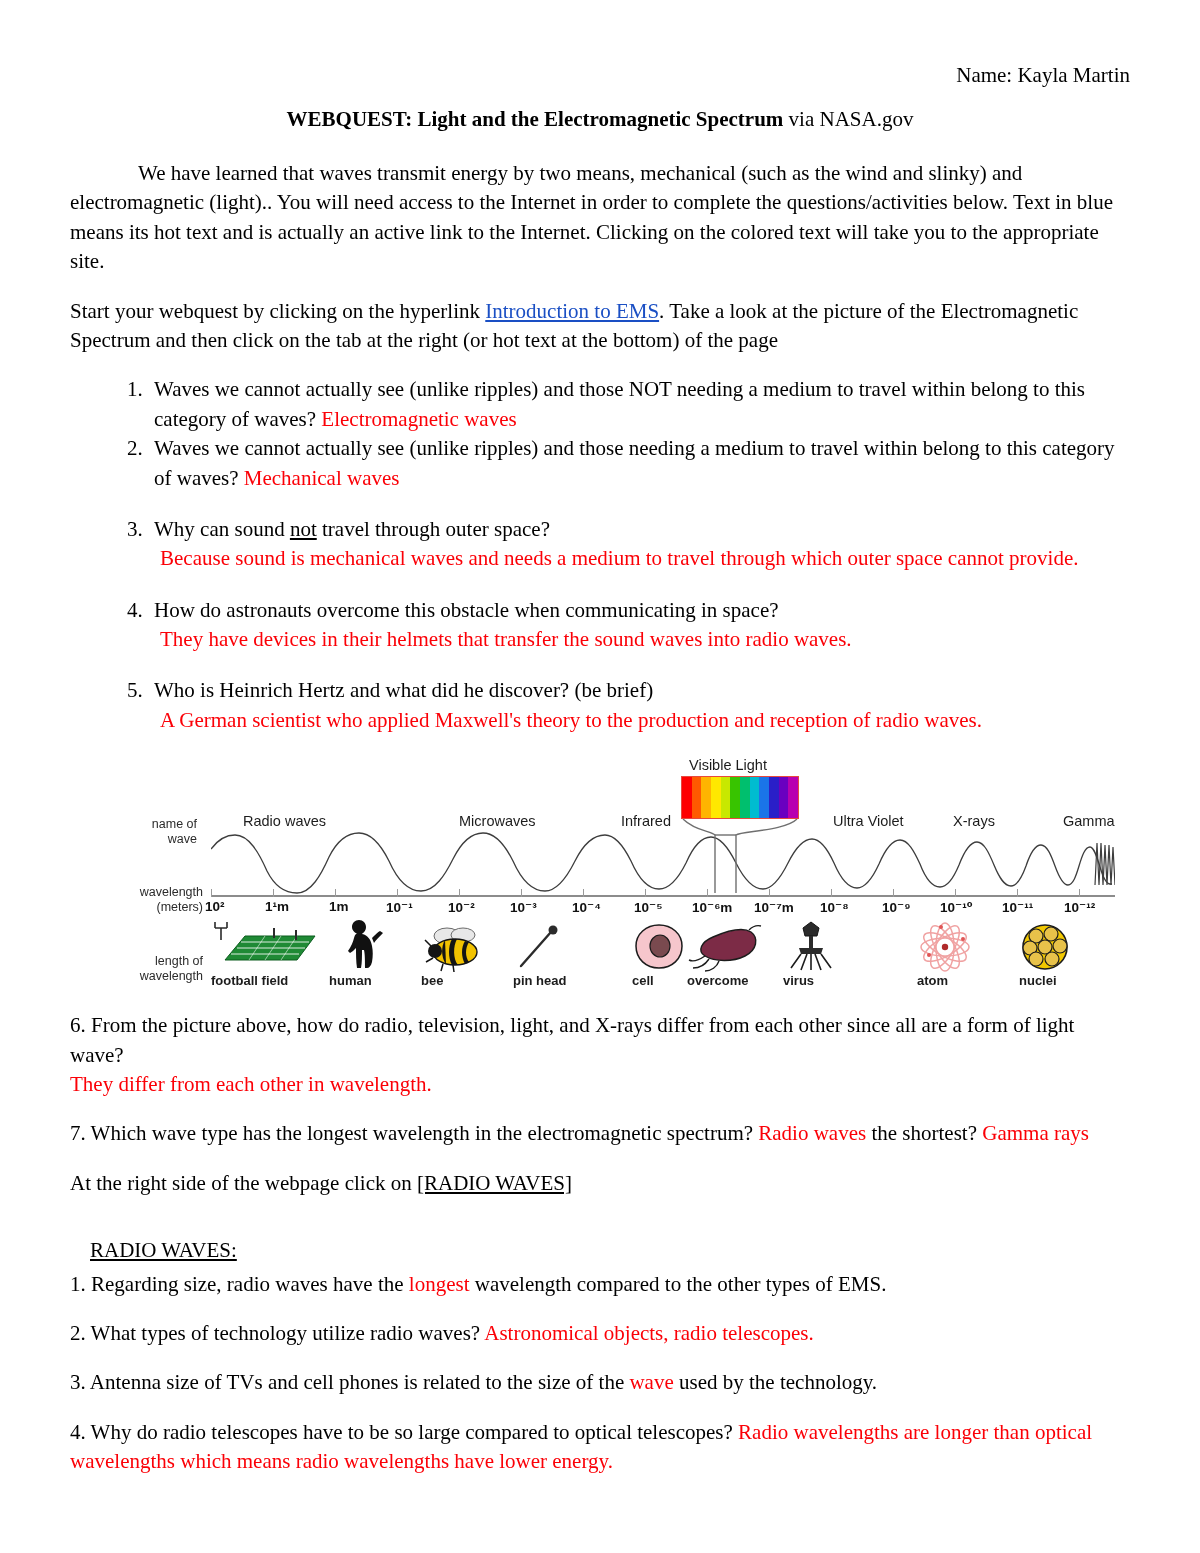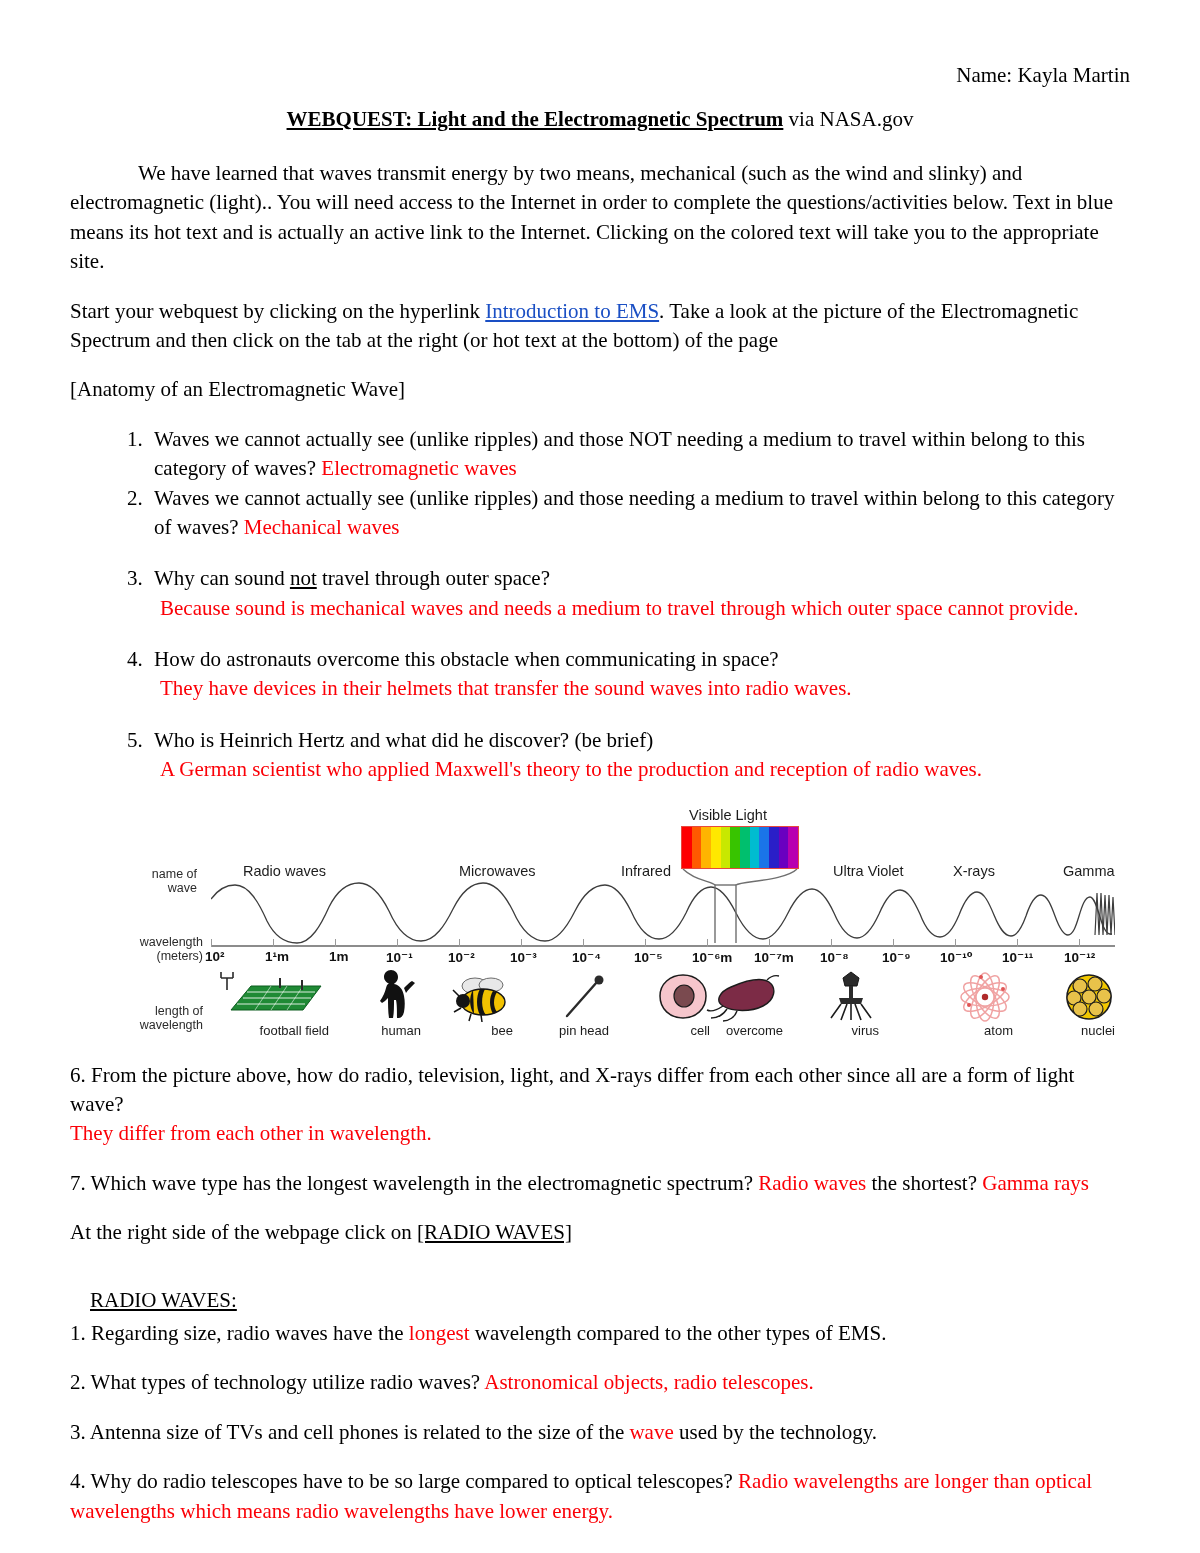--- a/index.html
+++ b/index.html
@@ -35,21 +35,20 @@
     margin: 0 0 16px 0;
   }
   .doc-title {
     text-align: center;
     font-size: 21px;
     line-height: 1.3;
     margin: 0 0 26px 0;
   }
   .doc-title .bold-underline {
     font-weight: bold;
-    text-decoration: underline;
   }
   p.para {
     font-size: 21px;
     line-height: 1.40;
     margin: 0 0 20px 0;
     text-align: left;
   }
   .indent-first {
     text-indent: 68px;
   }
@@ -179,24 +178,25 @@
   
   .icons-row {
     position: absolute;
     left: 86px;
     top: 163px;
     width: 904px;
     height: 78px;
   }
   .icon-item {
     position: absolute;
-    text-align: right;
+    text-align: left;
     font-size: 13px;
     color: #1c1c1c;
     white-space: nowrap;
+    font-weight: bold;
   }
   .icon-item .glyph {
     display: block;
     height: 52px;
     position: relative;
   }
   .icon-item .cap { display: block; margin-top: 1px; }
 
   .q6wrap { margin-top: 6px; }
 </style>
@@ -207,21 +207,20 @@
   <div class="content">
 
     <div class="name-line">Name: Kayla Martin</div>
 
     <div class="doc-title"><span class="bold-underline">WEBQUEST: Light and the Electromagnetic Spectrum</span><span> via NASA.gov</span></div>
 
     <p class="para indent-first">We have learned that waves transmit energy by two means, mechanical (such as the wind and slinky) and electromagnetic (light).. You will need access to the Internet in order to complete the questions/activities below.  Text in blue means its hot text and is actually an active link to the Internet. Clicking on the colored text will take you to the appropriate site.</p>
 
     <p class="para"><span>Start your webquest by clicking on the hyperlink </span><a class="hyperlink" href="#">Introduction to EMS</a><span>. Take a look at the picture of the Electromagnetic Spectrum and then click on the tab at the right (or hot text at the bottom) of the page</span></p>
 
-    <p class="para">[Anatomy of an Electromagnetic Wave]</p>
 
     <ol class="qlist">
       <li><span>Waves we cannot actually see (unlike ripples) and those NOT needing a medium to travel within belong to this category of waves? </span><span class="red">Electromagnetic waves</span></li>
       <li><span>Waves we cannot actually see (unlike ripples) and those needing a medium to travel within belong to this category of waves? </span><span class="red">Mechanical waves</span></li>
       <li class="gap"><span>Why can sound </span><span class="u">not</span><span> travel through outer space?</span><span class="red ans-line">Because sound is mechanical waves and needs a medium to travel through which outer space cannot provide.</span></li>
       <li class="gap"><span>How do astronauts overcome this obstacle when communicating in space?</span><span class="red ans-line">They have devices in their helmets that transfer the sound waves into radio waves.</span></li>
       <li class="gap"><span>Who is Heinrich Hertz and what did he discover? (be brief)</span><span class="red ans-line">A German scientist who applied Maxwell's theory to the production and reception of radio waves.</span></li>
     </ol>
 
     <div class="figure">

